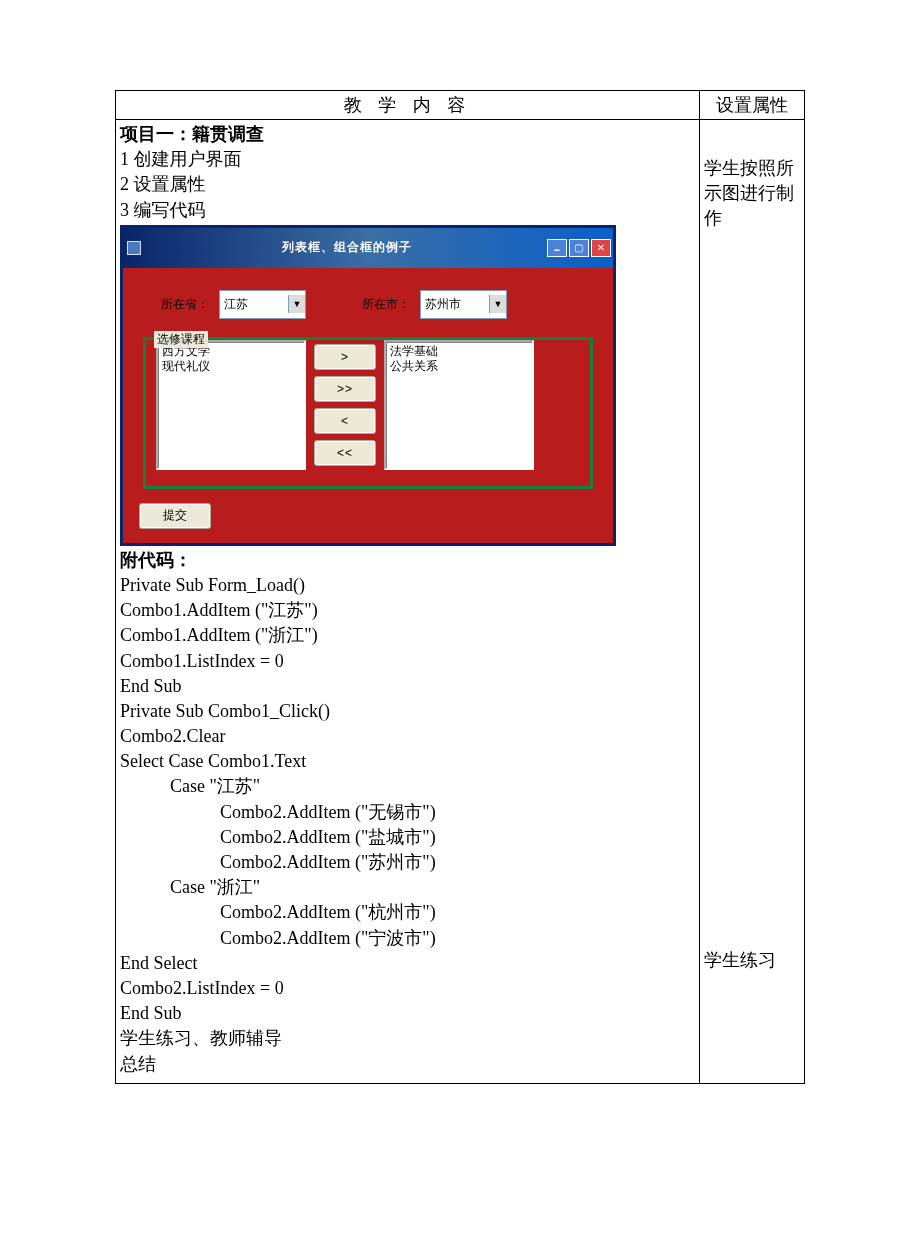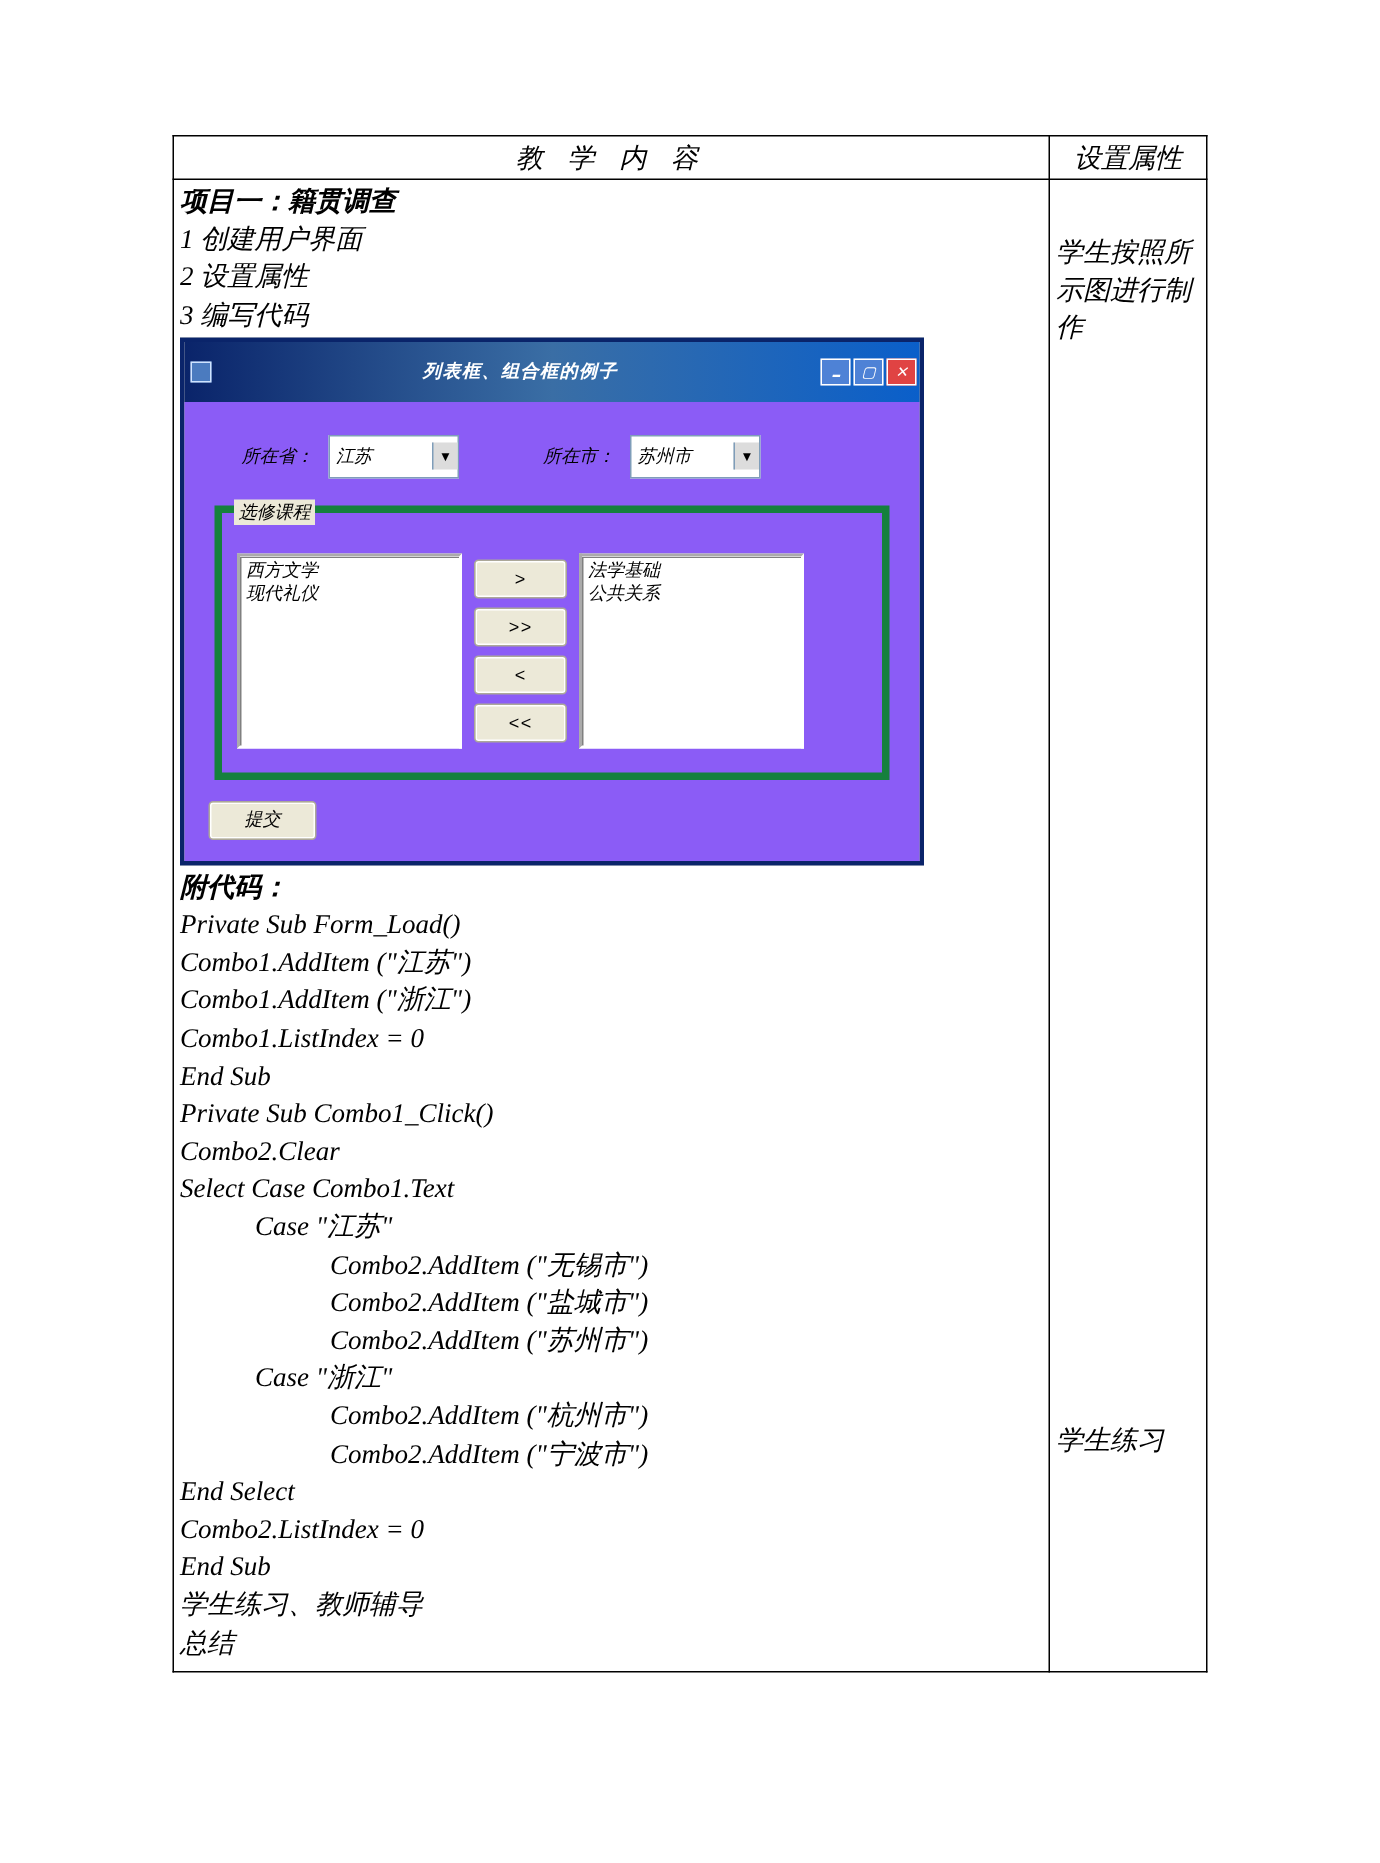--- a/index.html
+++ b/index.html
@@ -15,21 +15,20 @@
   .title {
     text-align: center;
     font-size: 26px;
     font-weight: bold;
     margin-bottom: 8px;
     letter-spacing: 1px;
   }
   table.outer {
     border-collapse: collapse;
     width: 100%;
-    font-style: italic;
   }
   table.outer td, table.outer th {
     border: 1px solid #000;
     vertical-align: top;
     font-size: 18px;
   }
   .hdr {
     text-align: center;
     font-weight: normal;
     padding: 2px 4px;
@@ -85,21 +84,21 @@
     display: flex; align-items: center; justify-content: center;
     font-size: 11px; color: #fff;
     box-sizing: border-box;
   }
   .tb-btn.close { background: #e04343; }
   .tb-btn.close::before { content: "✕"; font-size: 10px; }
   .tb-btn.min::before { content: "━"; font-size: 8px; position: relative; top: 3px; }
   .tb-btn.max::before { content: "▢"; font-size: 10px; }
 
   .formbody {
-    background: #8b5cf6;
+    background: #b91c1c;
     padding: 16px 16px 14px 16px;
   }
   .row1 {
     display: flex;
     align-items: center;
     gap: 10px;
     margin: 6px 0 18px 22px;
   }
   .lbl { font-size: 12px; color: #000; }
   .combo {
@@ -114,23 +113,23 @@
   .combo .cbtn {
     width: 16px; height: 18px;
     background: #dcdcdc;
     border-left: 1px solid #7f9db9;
     display: flex; align-items: center; justify-content: center;
     font-size: 9px; color: #000;
   }
   .combo .cbtn::after { content: "▼"; }
 
   .fieldset {
-    border: 5px solid #15803d;
+    border: 3px solid #15803d;
     margin: 0 4px 14px 4px;
-    padding: 27px 10px 16px 10px;
+    padding: 0 10px 16px 10px;
     position: relative;
   }
   .legend {
     position: absolute;
     top: -9px; left: 8px;
     background: #ece9d8;
     padding: 0 3px;
     font-size: 12px;
   }
   .transfer {

